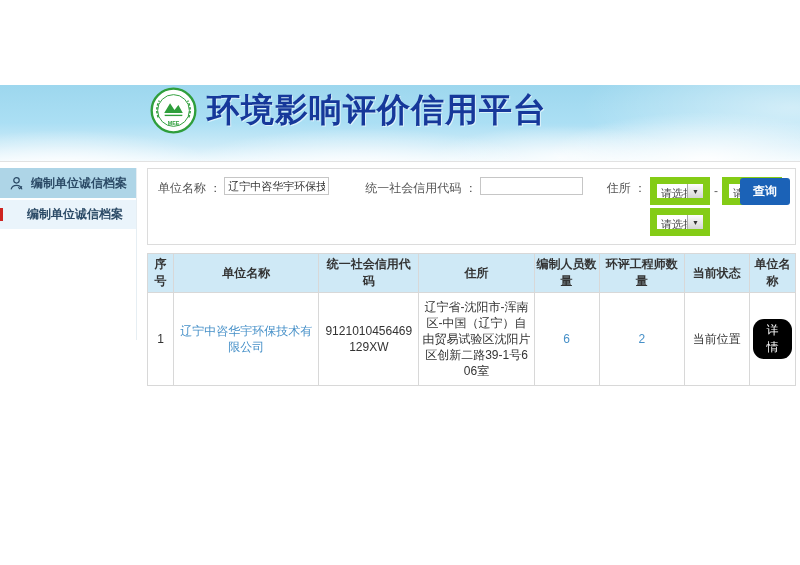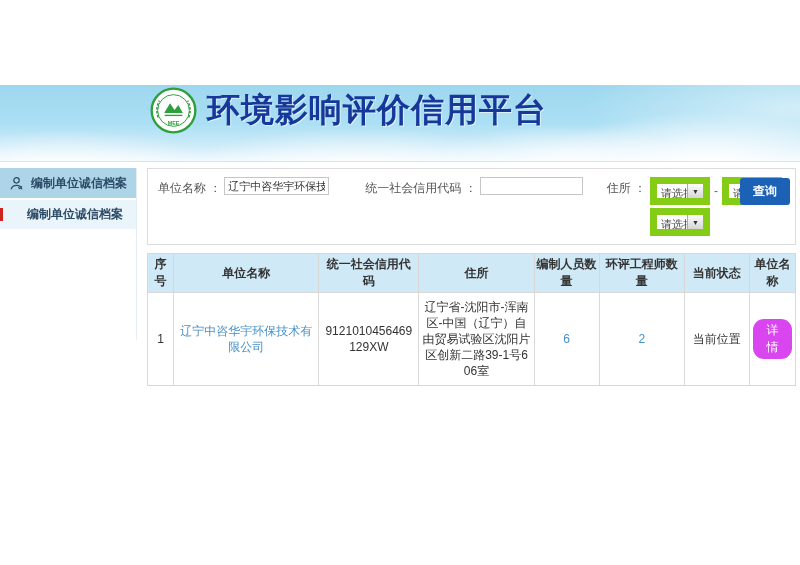--- a/index.html
+++ b/index.html
@@ -49,21 +49,21 @@
   .btn-query { position:absolute; right:5px; top:9px; background:#1b62b7; color:#fff; border:none;
     font-size:12px; font-weight:bold; padding:5px 13px; border-radius:3px; cursor:pointer; }
 
   
   table { width:100%; margin-top:8px; border-collapse:collapse; table-layout:fixed; }
   th { background:#cfe9f6; border:1px solid #d8d8d8; font-size:12px; color:#333; font-weight:bold;
     height:23px; padding:2px; }
   td { border:1px solid #d8d8d8; font-size:12px; color:#333; text-align:center; padding:6px 3px;
     line-height:16px; word-break:break-all; }
   a.blue { color:#4690c8; text-decoration:none; cursor:pointer; }
-  .btn-detail { display:inline-block; background:#d946ef; color:#fff; border:none; font-size:12px;
+  .btn-detail { display:inline-block; background:#000000; color:#fff; border:none; font-size:12px;
     padding:3px 11px; border-radius:11px; cursor:pointer; }
 </style>
 </head>
 <body>
 
 <div class="sky">
   <div class="brand">
     <svg class="logo" viewBox="0 0 48 48">
       <circle cx="24" cy="24" r="22.3" fill="#ffffff" stroke="#2f9e3c" stroke-width="2.4"></circle>
       <circle cx="24" cy="24" r="16.2" fill="none" stroke="#2f9e3c" stroke-width="1"></circle>

